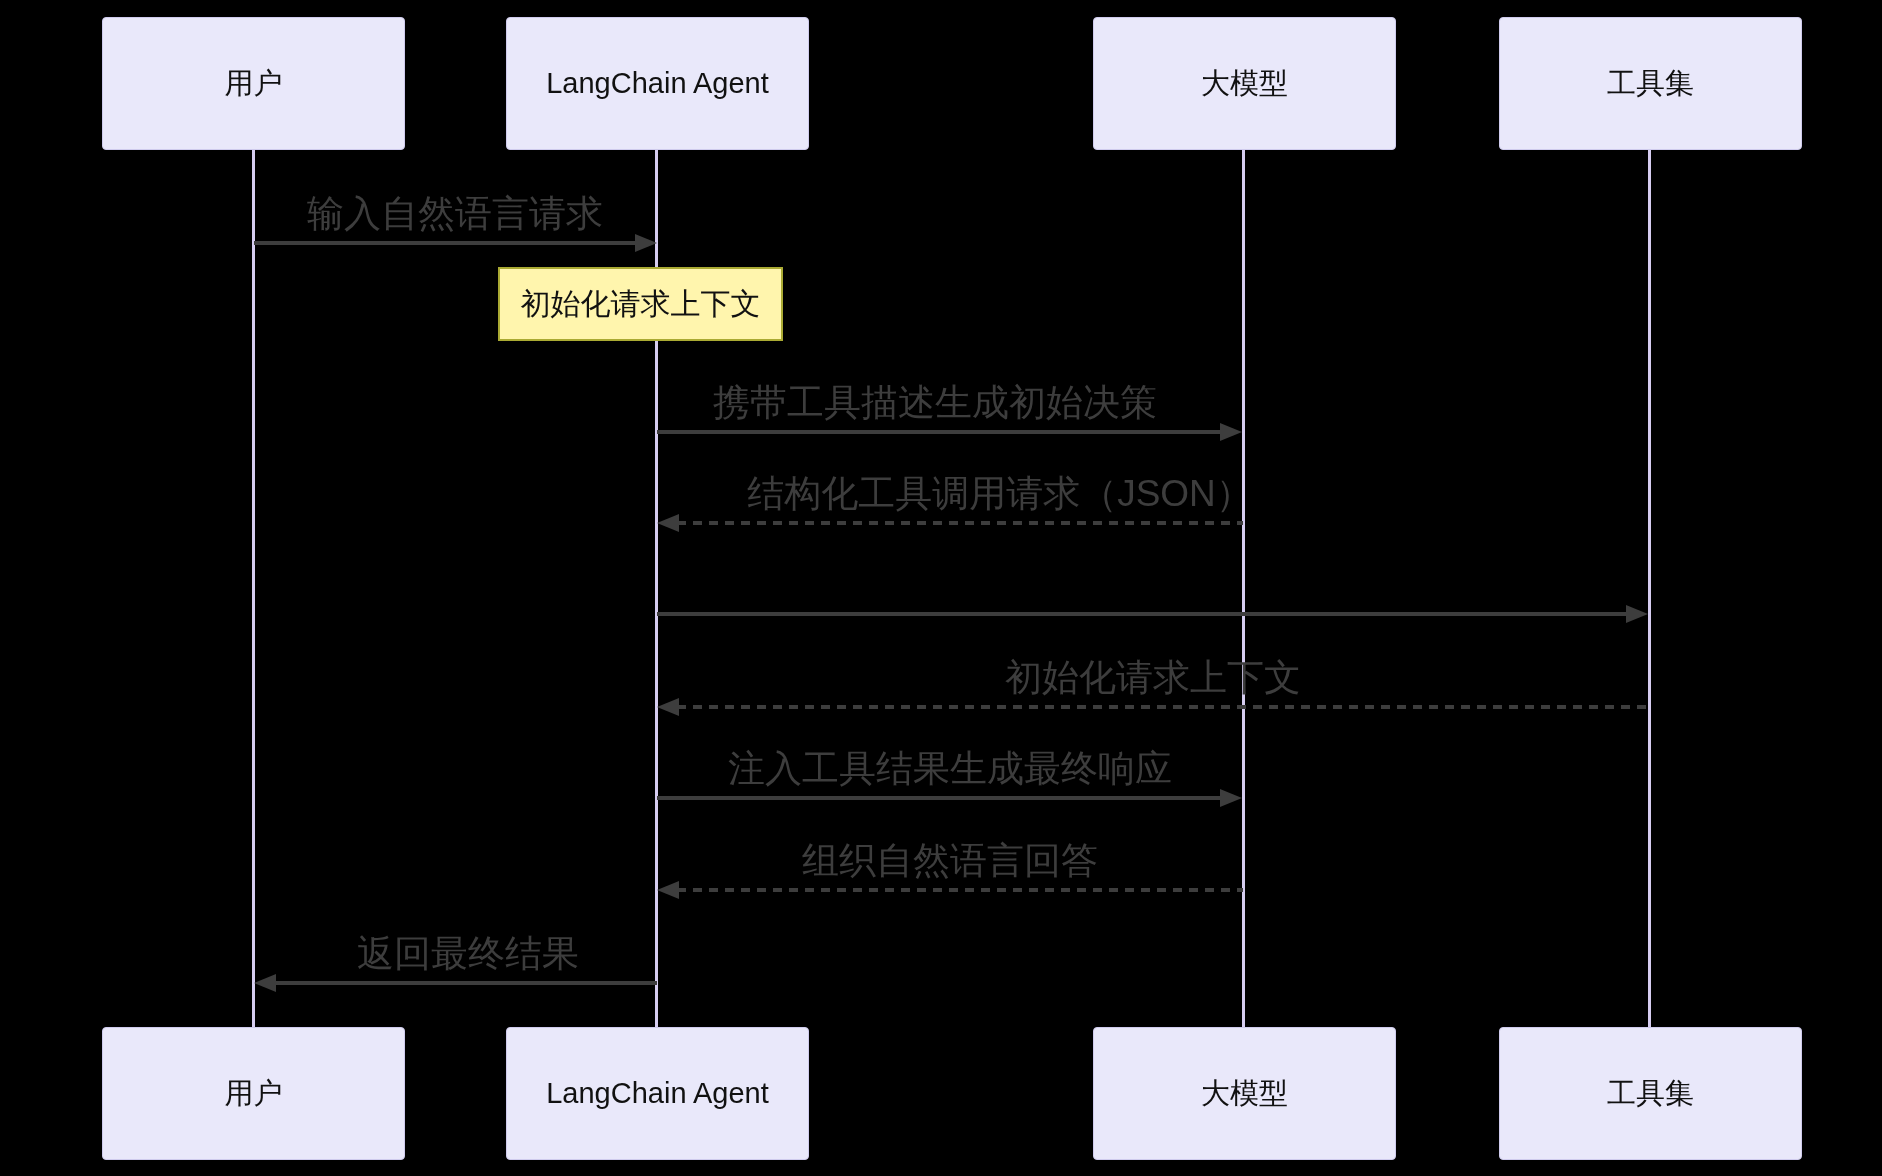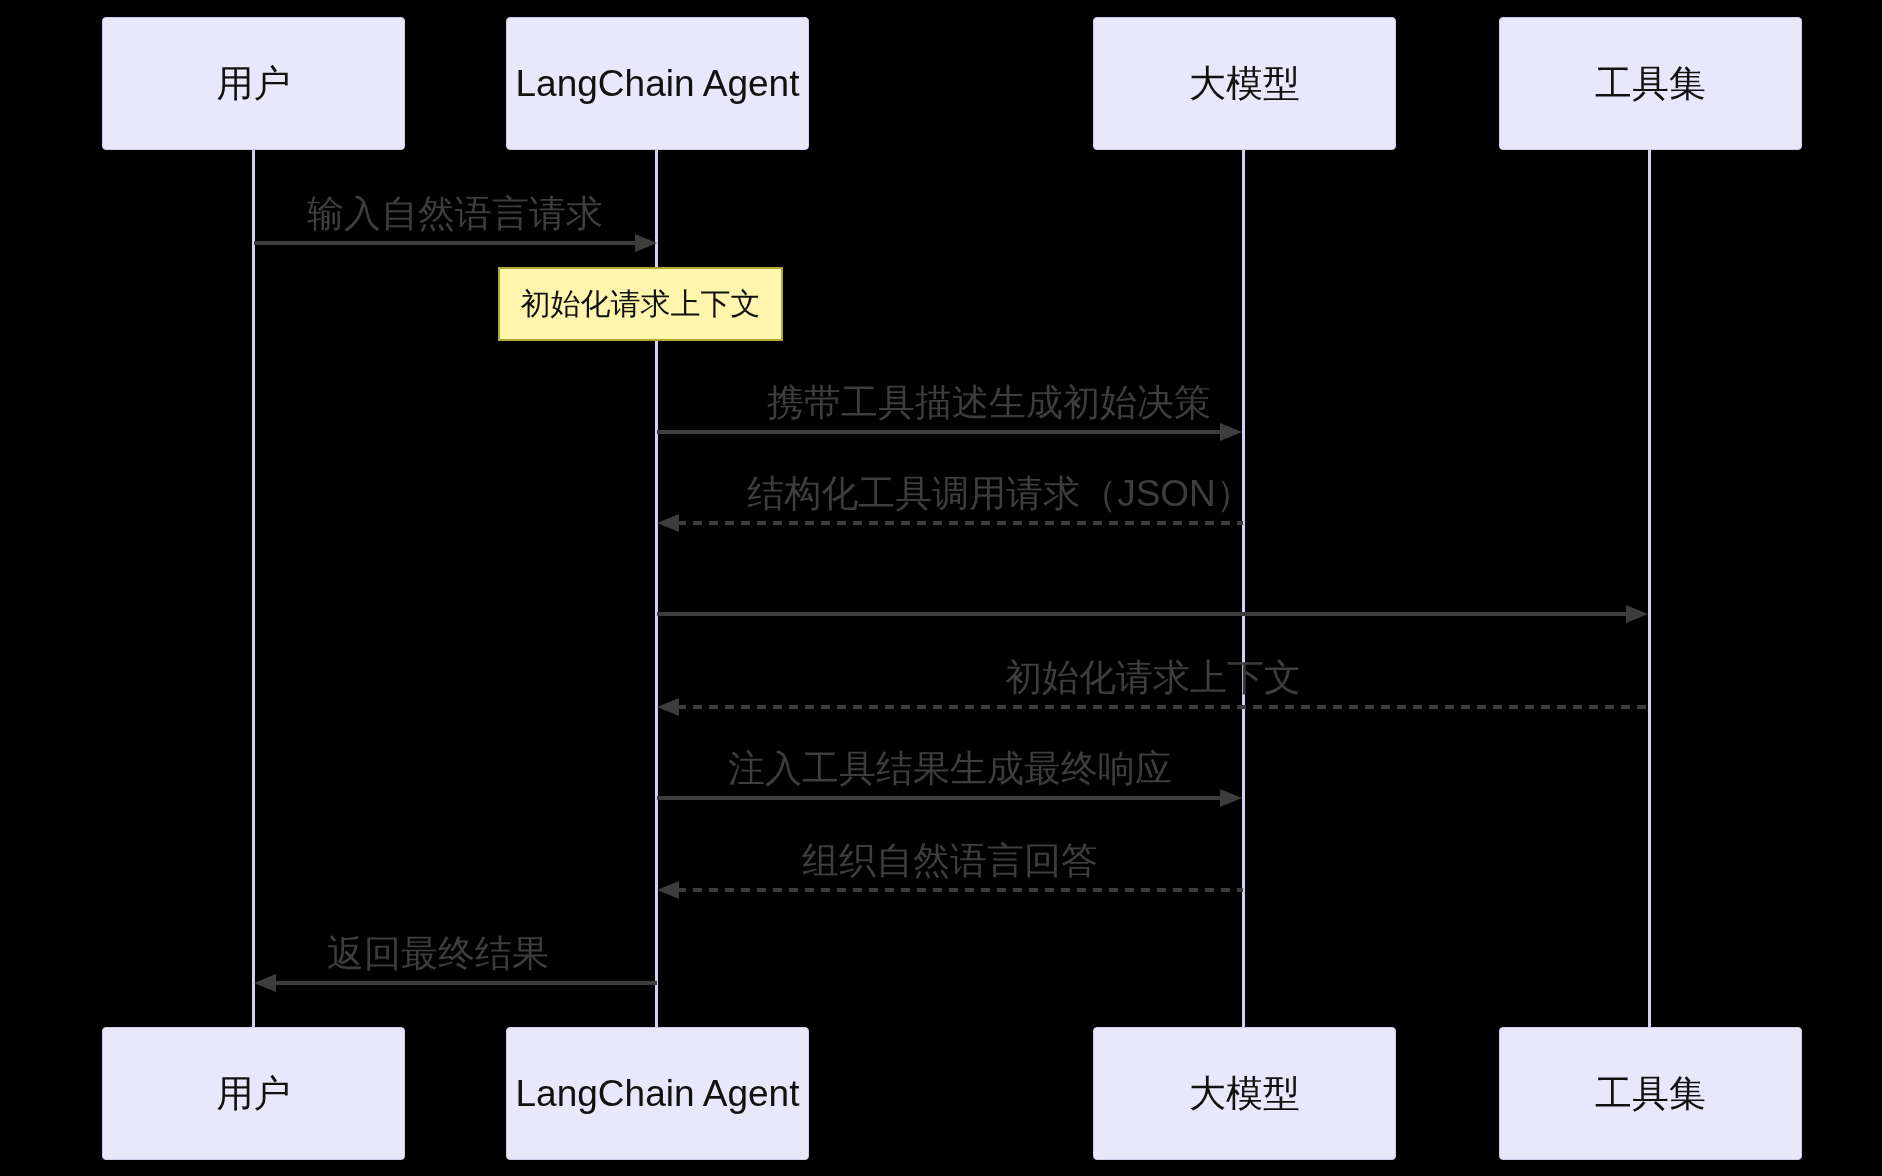--- a/index.html
+++ b/index.html
@@ -12,21 +12,21 @@
   .lifeline {
     position:absolute; width:3px; top:150px; height:878px;
     background:var(--lifeline,#D6CDF1);
   }
   .actor-box {
     position:absolute; width:303px; height:133px;
     background:var(--actor_fill,#E9E8FA);
     border:1px solid var(--actor_border,#CFCBED);
     border-radius:4px; box-sizing:border-box;
     display:flex; align-items:center; justify-content:center;
-    font-size:37px; color:var(--actor_text,#111);
+    font-size:29px; color:var(--actor_text,#111);
   }
   .msg-label {
     position:absolute; transform:translateX(-50%);
     font-size:37px; line-height:36px; white-space:nowrap;
     color:var(--message,#3d3d3d); font-weight:500;
   }
   .msg-line-solid {
     position:absolute; height:4px; background:var(--message,#3d3d3d);
   }
   .msg-line-dashed {
@@ -89,21 +89,21 @@
     </div>
 
   <div class="msg-label" style="left:455px;top:196px;">输入自然语言请求</div>
   <div class="msg-line-solid" style="left:254px;top:241px;width:381px;"></div>
   <div class="arrow-right" style="left:635px;top:234px;"></div>
 
   <div class="note-box">
       <span>初始化请求上下文</span>
     </div>
 
-  <div class="msg-label" style="left:989px;top:385px;">携带工具描述生成初始决策</div>
+  <div class="msg-label" style="left:935px;top:385px;">携带工具描述生成初始决策</div>
   <div class="msg-line-solid" style="left:657px;top:430px;width:565px;"></div>
   <div class="arrow-right" style="left:1220px;top:423px;"></div>
 
   <div class="msg-label" style="left:1000px;top:476px;text-align:center;">结构化工具调用请求（JSON）</div>
   <div class="msg-line-dashed" style="left:677px;top:521px;width:566px;"></div>
   <div class="arrow-left" style="left:657px;top:514px;"></div>
 
   <div class="msg-line-solid" style="left:657px;top:612px;width:971px;"></div>
   <div class="arrow-right" style="left:1626px;top:605px;"></div>
 
@@ -112,17 +112,17 @@
   <div class="arrow-left" style="left:657px;top:698px;"></div>
 
   <div class="msg-label" style="left:950px;top:751px;">注入工具结果生成最终响应</div>
   <div class="msg-line-solid" style="left:657px;top:796px;width:565px;"></div>
   <div class="arrow-right" style="left:1220px;top:789px;"></div>
 
   <div class="msg-label" style="left:950px;top:843px;">组织自然语言回答</div>
   <div class="msg-line-dashed" style="left:677px;top:888px;width:566px;"></div>
   <div class="arrow-left" style="left:657px;top:881px;"></div>
 
-  <div class="msg-label" style="left:438px;top:936px;">返回最终结果</div>
+  <div class="msg-label" style="left:468px;top:936px;">返回最终结果</div>
   <div class="msg-line-solid" style="left:274px;top:981px;width:383px;"></div>
   <div class="arrow-left" style="left:254px;top:974px;"></div>
 
 </div>
 
 </body></html>

